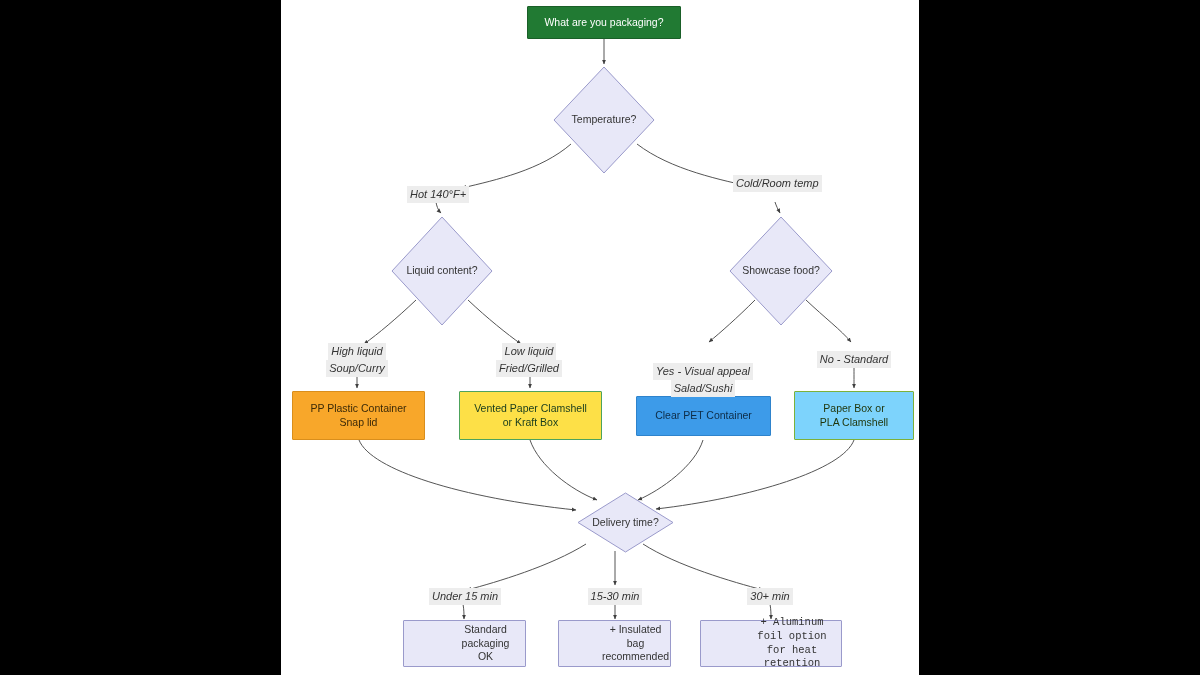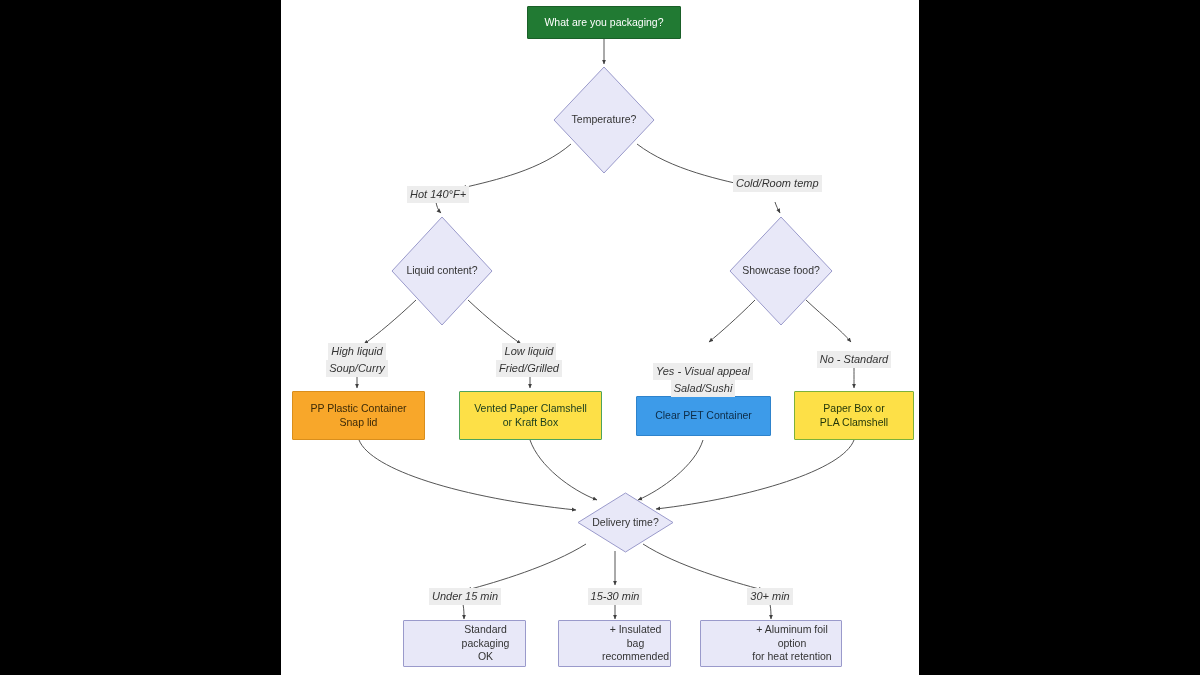--- a/index.html
+++ b/index.html
@@ -49,21 +49,21 @@
     border-radius: 1px;
   }
   .rect.start {
     background: #217a33;
     color: #ffffff;
     border-color: #1a5f28;
   }
   .rect.orange { background: #f8a72a; border-color: #d98e1c; color: #3b2a08; }
   .rect.green  { background: #fde047; border-color: #4da35c; color: #173b1d; }
   .rect.blue   { background: #3d9be9; border-color: #2e83cc; color: #0d2c47; }
-  .rect.lime   { background: #fde047; border-color: #7cb13a; color: #1f3409; }
+  .rect.lime   { background: #7dd3fc; border-color: #7cb13a; color: #1f3409; }
   .rect.lav    { background: #e8e8f8; border-color: #9a9acb; color: #333333; padding-left: 42px; }
 
   
   .diamond { background: transparent; }
   .diamond .shape {
     position: absolute;
     left: 0; top: 0;
     width: 100%; height: 100%;
     z-index: 1;
   }
@@ -206,21 +206,21 @@
       </span>
     </div>
 
     <div class="node rect lav" style="left:277px; top:620px; width:113px; height:47px;">
       <span class="lbl">
         <span>+ Insulated bag</span><br>
         <span>recommended</span>
       </span>
     </div>
 
-    <div class="node rect lav" style="left:419px; top:620px; width:142px; height:47px;">
+    <div class="node rect lav" style="left:419px; top:620px; width:142px; height:47px;font-family:Liberation Mono, monospace;">
       <span class="lbl">
         <span>+ Aluminum foil option</span><br>
         <span>for heat retention</span>
       </span>
     </div>
 
     <div class="elabel" style="left:126px; top:186px; width:60px;">
       <span>Hot 140°F+</span>
     </div>
 

